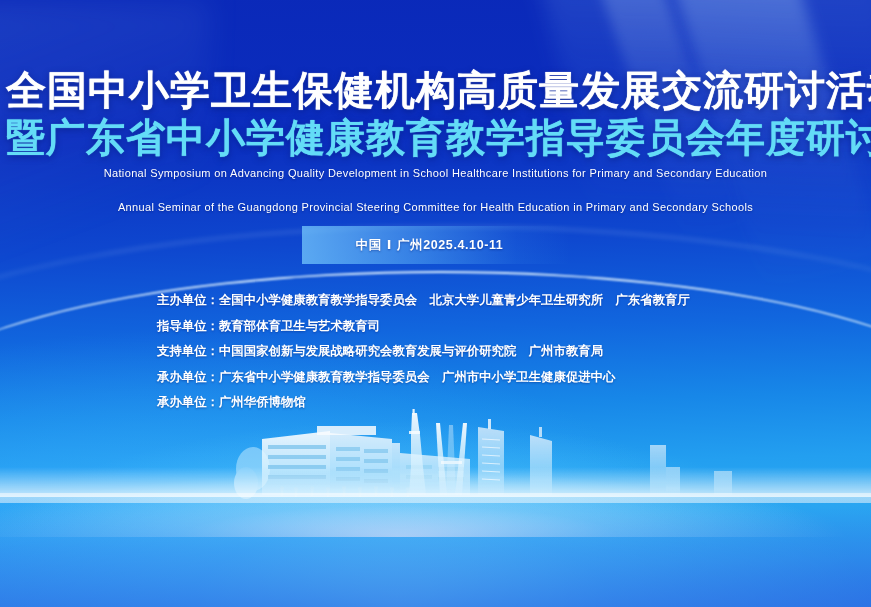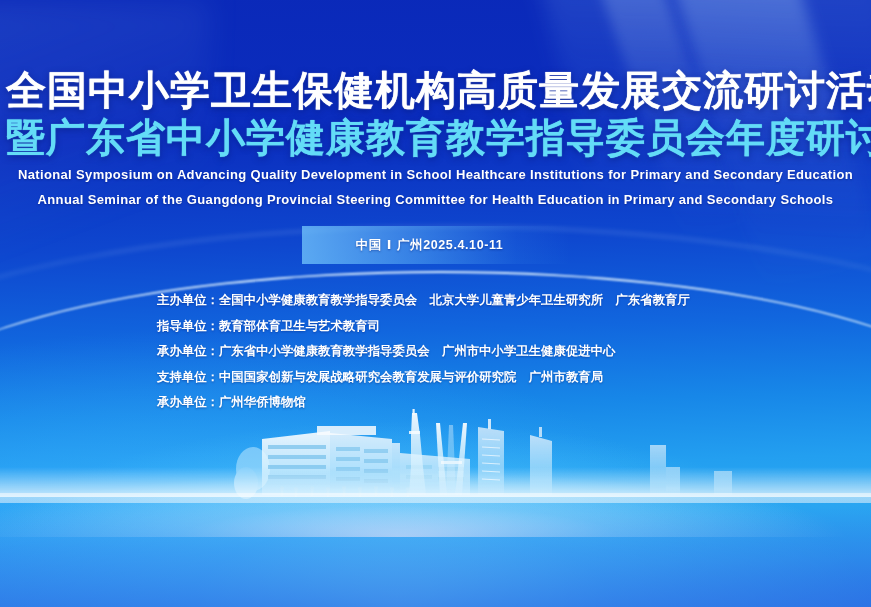--- a/index.html
+++ b/index.html
@@ -91,22 +91,22 @@
   .t-line2{
     font-size:39px;
     color:#63dcf7;
     margin-top:8px;
     text-shadow:0 0 1px rgba(110,225,250,0.9), 0 2px 6px rgba(3,20,110,0.5);
     padding:0 6px;
   }
   .t-en{
     margin-top:9px;
     color:#ffffff;
-    font-weight:bold;
-    font-size:13px;
+    font-weight:normal;
+    font-size:11px;
     letter-spacing:.35px;
     line-height:1.45;
     white-space:nowrap;
     font-family:"Liberation Sans","DejaVu Sans",sans-serif;
     text-shadow:0 1px 2px rgba(5,25,120,0.55);
   }
 
   .badge-wrap{position:absolute;top:226px;left:0;right:0;display:flex;justify-content:center;}
   .badge{
     position:relative;
@@ -272,41 +272,41 @@
   </div>
 
   <div class="arc"></div>
   <div class="arc2"></div>
   <div class="bottomfade"></div>
 
   <div class="titles">
     <div class="t-line1">全国中小学卫生保健机构高质量发展交流研讨活动</div>
     <div class="t-line2">暨广东省中小学健康教育教学指导委员会年度研讨活动</div>
     <div class="t-en">National Symposium on Advancing Quality Development in School Healthcare Institutions for Primary and Secondary Education</div>
-    <div class="t-en" style="margin-top:6px">Annual Seminar of the Guangdong Provincial Steering Committee for Health Education in Primary and Secondary Schools</div>
+    <div class="t-en" style="margin-top:18px">Annual Seminar of the Guangdong Provincial Steering Committee for Health Education in Primary and Secondary Schools</div>
   </div>
 
   <div class="badge-wrap">
     <div class="badge">
       <span class="badge-text">中国 I 广州</span>
       <span class="badge-text badge-date">2025.4.10-11</span>
     </div>
   </div>
 
   <div class="orgs">
     <div class="org-row">
       <span class="org-label">主办单位：</span><span class="org-value">全国中小学健康教育教学指导委员会　北京大学儿童青少年卫生研究所　广东省教育厅</span>
     </div>
     <div class="org-row">
       <span class="org-label">指导单位：</span><span class="org-value">教育部体育卫生与艺术教育司</span>
     </div>
     <div class="org-row">
+      <span class="org-label">支持单位：</span><span class="org-value">中国国家创新与发展战略研究会教育发展与评价研究院　广州市教育局</span>
+    </div>
+    <div class="org-row">
       <span class="org-label">承办单位：</span><span class="org-value">广东省中小学健康教育教学指导委员会　广州市中小学卫生健康促进中心</span>
     </div>
     <div class="org-row">
-      <span class="org-label">支持单位：</span><span class="org-value">中国国家创新与发展战略研究会教育发展与评价研究院　广州市教育局</span>
-    </div>
-    <div class="org-row">
       <span class="org-label">承办单位：</span><span class="org-value">广州华侨博物馆</span>
     </div>
   </div>
 
 </div>
 
 </body></html>

